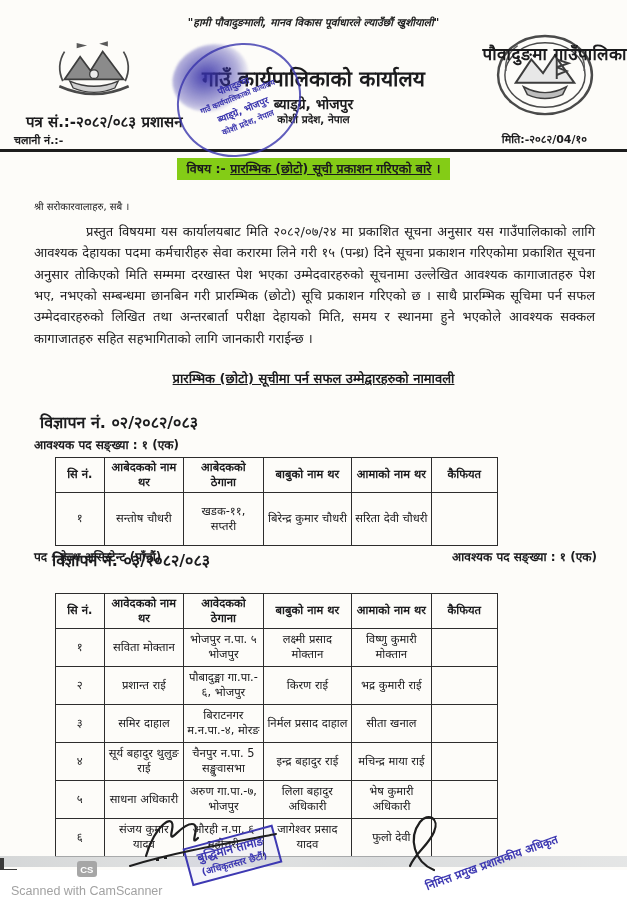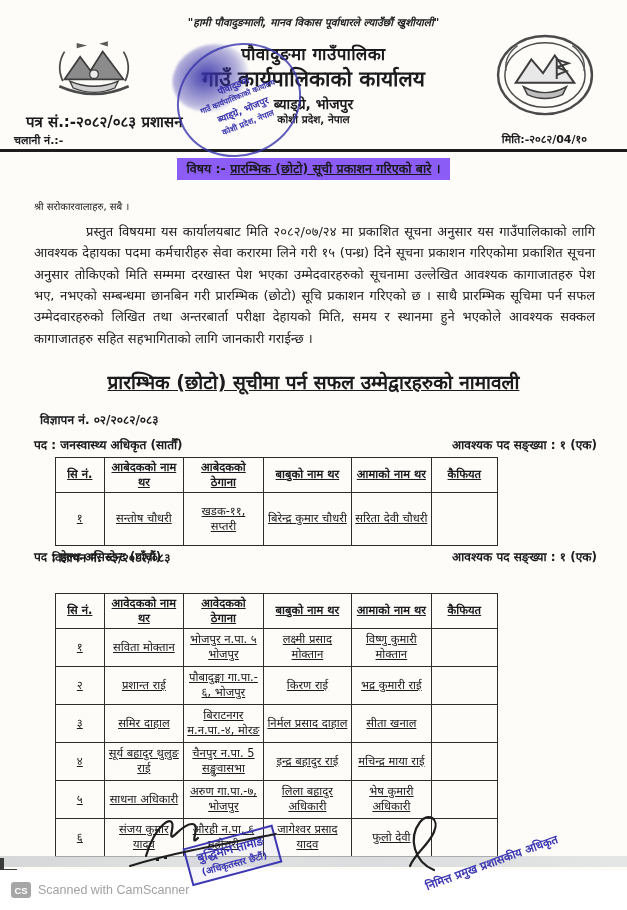--- a/index.html
+++ b/index.html
@@ -3,21 +3,21 @@
 <meta charset="utf-8">
 <style>
   html,body{margin:0;padding:0;background:#e8e8e8;}
   #page{position:relative;width:627px;height:910px;margin:0 auto;background:#fdfcf9;
         font-family:"DejaVu Sans",sans-serif;color:#1b1b1d;overflow:hidden;}
   .abs{position:absolute;}
   .center{left:0;right:0;text-align:center;}
 
   
   .slogan{top:15px;font-size:10.5px;font-weight:bold;font-style:italic;color:#222;}
-  .hdr-municipality{top:42px;font-size:17px;font-weight:bold;letter-spacing:.5px;}
+  .hdr-municipality{top:42px;font-size:17px;font-weight:bold;letter-spacing:.5px;text-align:right;}
   .hdr-office{top:64px;font-size:21px;font-weight:bold;}
   .hdr-place{top:94px;font-size:14px;font-weight:bold;}
   .hdr-prov{top:112px;font-size:10.5px;font-weight:bold;}
   .emblem-left{left:50px;top:36px;width:88px;height:78px;}
   .emblem-right{left:494px;top:32px;width:102px;height:88px;}
 
   
   .round-stamp{left:176px;top:44px;width:126px;height:112px;transform:rotate(-22deg);z-index:5;}
   .round-stamp .ring{position:absolute;inset:0;border:2.5px solid rgba(56,52,172,.8);border-radius:50%;}
   .round-stamp .blob{position:absolute;left:6px;top:-8px;width:78px;height:66px;border-radius:50%;
@@ -30,35 +30,35 @@
   .st4{top:74px;font-size:8px;}
 
   
   .ref{left:26px;top:111px;font-size:15px;font-weight:bold;}
   .dispatch{left:14px;top:132px;font-size:11px;font-weight:bold;}
   .date-line{right:40px;top:131px;font-size:11px;font-weight:bold;}
   .rule{left:0;right:0;top:149px;height:2.5px;background:#1d1d1d;}
 
   
   .subject-row{top:160px;font-size:12.5px;font-weight:bold;}
-  .subject-highlight{background:#8b5cf6;padding:3px 10px 4px;}
+  .subject-highlight{background:#84cc16;padding:3px 10px 4px;}
   .subject-underline{text-decoration:underline;}
 
   .salutation{left:34px;top:199px;font-size:10px;}
   .para{left:34px;right:32px;top:221px;font-size:13px;line-height:1.64;text-align:justify;text-indent:52px;}
 
-  .list-heading{top:369px;font-size:19px;font-weight:bold;text-decoration:underline;}
-
-  .ad-no{left:40px;font-size:12px;font-weight:bold;}
+  .list-heading{top:369px;font-size:13px;font-weight:bold;text-decoration:underline;}
+
+  .ad-no{left:40px;font-size:16px;font-weight:bold;}
   .sec1-ad{top:411px;} .sec2-ad{top:549px;padding-left:12px;}
   .post-row{left:34px;right:30px;display:flex;justify-content:space-between;font-size:12px;font-weight:bold;}
   .sec1-post{top:436px;} .sec2-post{top:548px;}
 
   
-  .tblwrap{left:55px;width:443px;text-decoration:underline;}
+  .tblwrap{left:55px;width:443px;}
   .t1wrap{top:457px;} .t2wrap{top:593px;}
   table.roster{width:100%;border-collapse:collapse;table-layout:fixed;}
   table.roster th,table.roster td{border:1.5px solid #2d2d2d;text-align:center;vertical-align:middle;
       font-size:11.4px;padding:2px 3px;line-height:1.3;overflow:hidden;}
   table.roster th{font-weight:bold;height:28px;}
   .t1wrap td{height:48px;}
   .t2wrap td{height:33px;}
   col.c0{width:11%;} col.c1{width:18%;} col.c2{width:18%;} col.c3{width:20%;} col.c4{width:18%;} col.c5{width:15%;}
 
   
@@ -71,21 +71,21 @@
   .rect-stamp .l2{font-size:9.5px;font-weight:bold;color:#3d38b2;}
   .right-note{left:420px;top:846px;width:190px;transform:rotate(-20deg);color:#3d38b2;
       font-size:11.5px;font-weight:bold;z-index:5;}
 
   
   .scan-band{left:0;right:0;top:856px;height:11px;
       background:linear-gradient(90deg,#c7cacc 0%,#d8dadb 30%,#cfd2d4 60%,#dcdedf 100%);opacity:.75;}
   .corner-mark{left:0;top:858px;width:13px;height:11px;border-left:4px solid #3a3a3a;border-bottom:3px solid #3a3a3a;}
   .wm-strip{left:0;right:0;bottom:0;height:40px;background:#ffffff;}
   .wm{left:11px;bottom:12px;display:flex;align-items:center;gap:7px;
-      font-family:"Liberation Sans",sans-serif;color:#a2a2a2;font-size:12.5px;}
+      font-family:"Liberation Sans",sans-serif;color:#a2a2a2;font-size:12.5px;flex-direction:column;}
   .cs-badge{display:inline-flex;align-items:center;justify-content:center;width:20px;height:16px;
       background:#a6a6a6;color:#ffffff;font-size:9.5px;font-weight:bold;border-radius:3px;
       font-family:"Liberation Sans",sans-serif;}
 </style>
 </head>
 <body>
 
 <div id="page">
 
   <div class="abs center slogan">"हामी पौवादुङमाली, मानव विकास पूर्वाधारले ल्याउँछौं खुशीयाली"</div>
@@ -138,21 +138,20 @@
       <span>।</span></span>
   </div>
 
   <div class="abs salutation">श्री सरोकारवालाहरु, सबै ।</div>
   <div class="abs para">प्रस्तुत विषयमा यस कार्यालयबाट मिति २०८२/०७/२४ मा प्रकाशित सूचना अनुसार यस गाउँपालिकाको लागि आवश्यक देहायका पदमा कर्मचारीहरु सेवा करारमा लिने गरी १५ (पन्ध्र) दिने सूचना प्रकाशन गरिएकोमा प्रकाशित सूचना अनुसार तोकिएको मिति सम्ममा दरखास्त पेश भएका उम्मेदवारहरुको सूचनामा उल्लेखित आवश्यक कागाजातहरु पेश भए, नभएको सम्बन्धमा छानबिन गरी प्रारम्भिक (छोटो) सूचि प्रकाशन गरिएको छ । साथै प्रारम्भिक सूचिमा पर्न सफल उम्मेदवारहरुको लिखित तथा अन्तरबार्ता परीक्षा देहायको मिति, समय र स्थानमा हुने भएकोले आवश्यक सक्कल कागाजातहरु सहित सहभागिताको लागि जानकारी गराईन्छ ।</div>
 
   <div class="abs center list-heading">प्रारम्भिक (छोटो) सूचीमा पर्न सफल उम्मेद्वारहरुको नामावली</div>
 
   <div class="abs ad-no sec1-ad">विज्ञापन नं.  ०२/२०८२/०८३</div>
   <div class="abs post-row sec1-post">
-    <span>पद : जनस्वास्थ्य अधिकृत (सातौँ)</span>
     <span>आवश्यक पद सङ्ख्या : १ (एक)</span>
   </div>
   <div class="abs tblwrap t1wrap">
     <table class="roster">
       <colgroup>
           <col class="c0">
           <col class="c1">
           <col class="c2">
           <col class="c3">
           <col class="c4">

